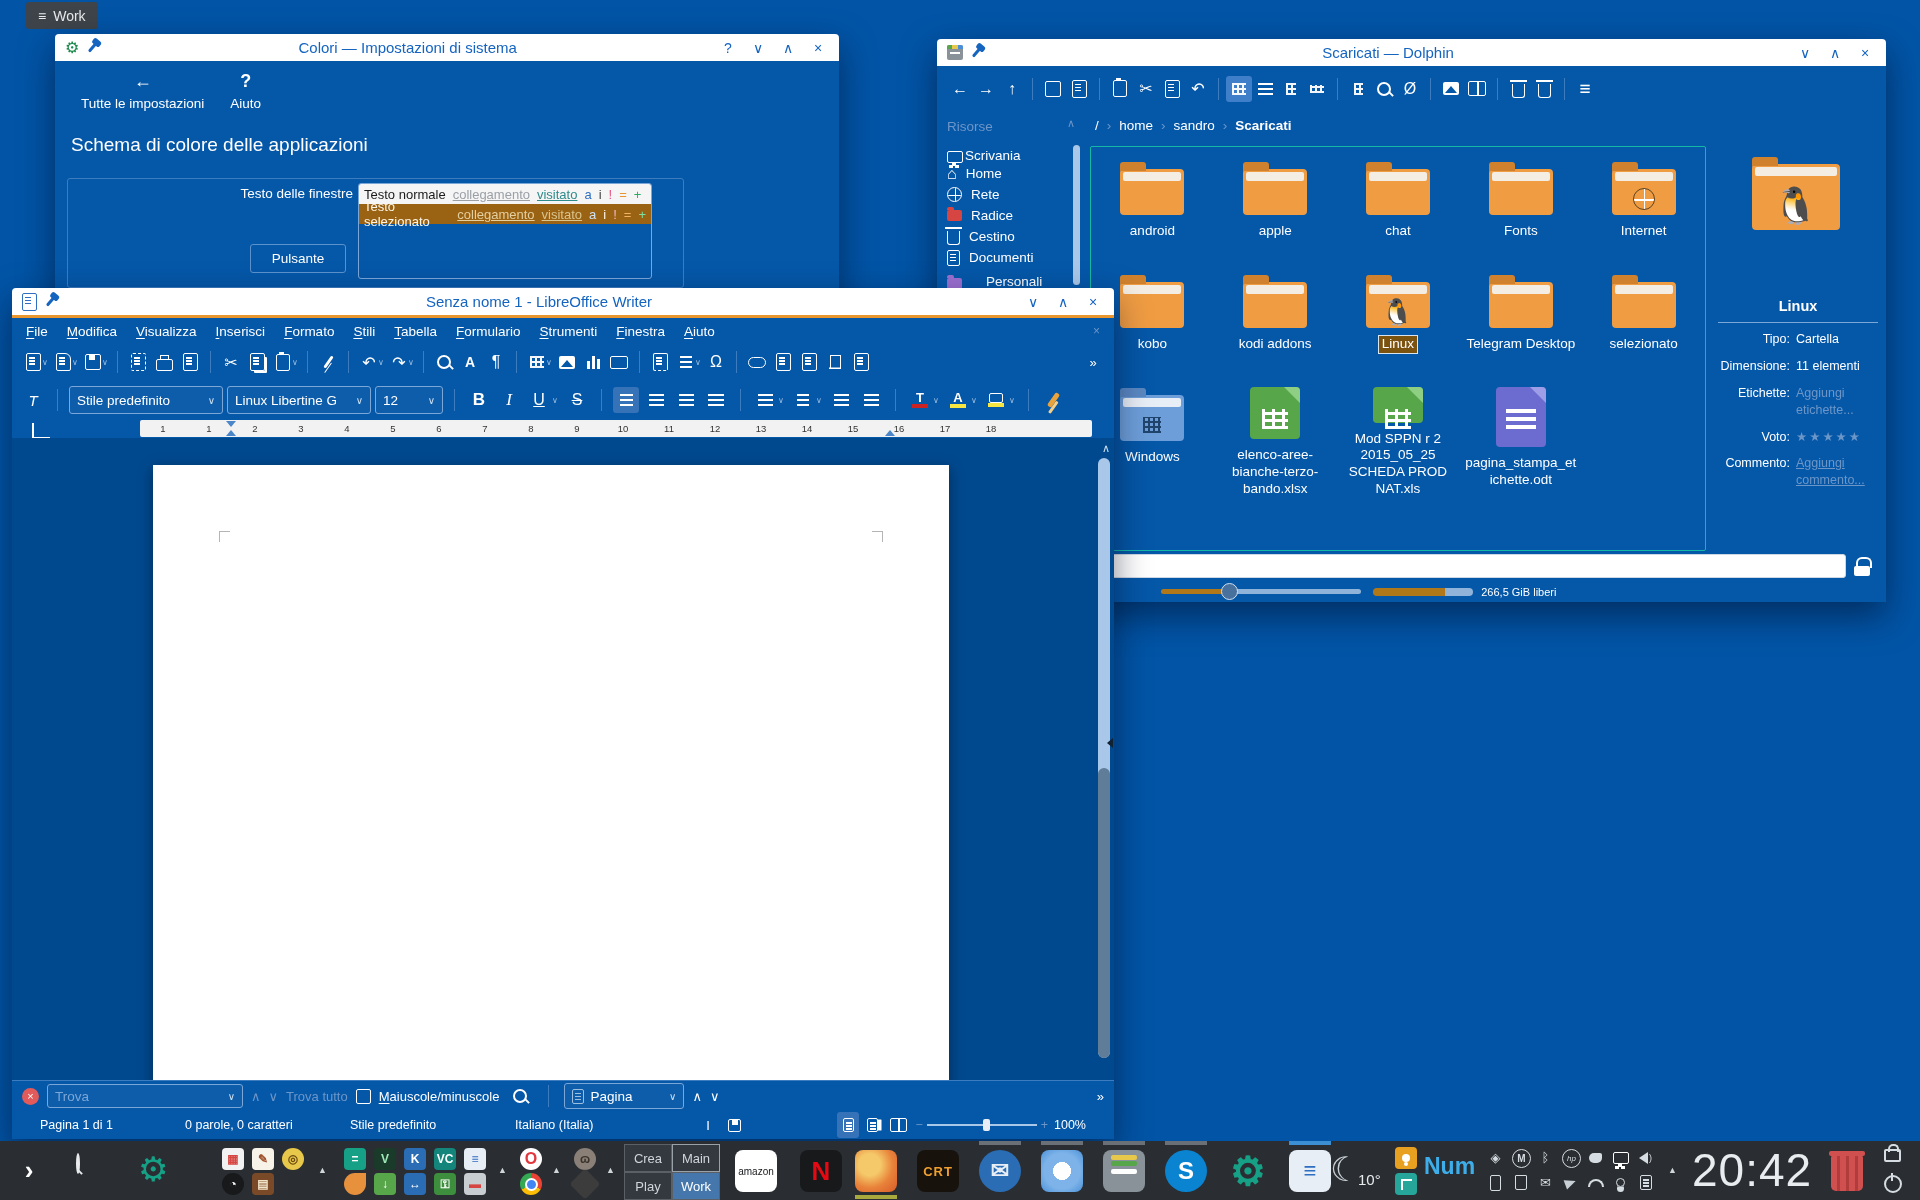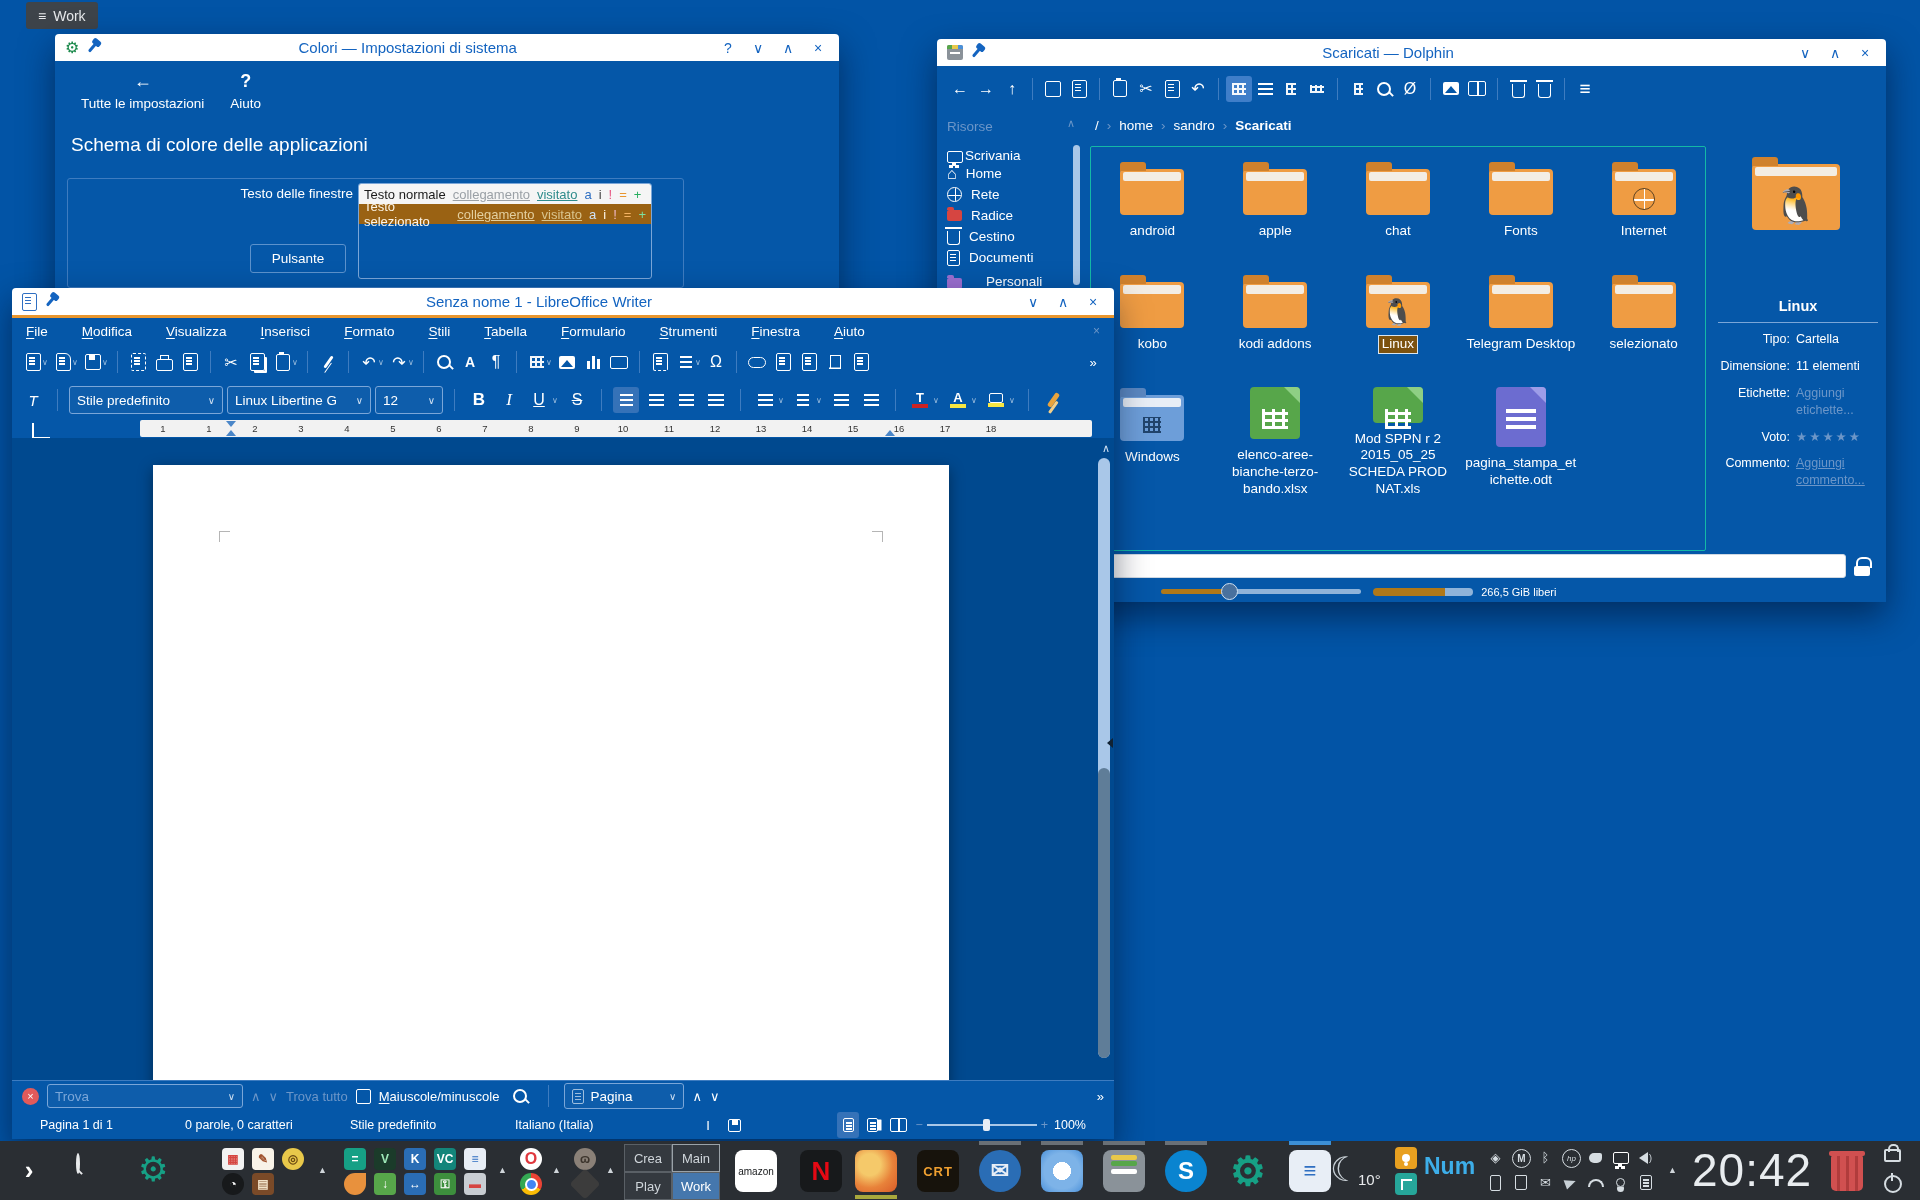--- a/index.html
+++ b/index.html
@@ -369,21 +369,21 @@
     <span style="width:13px;height:16px;background:#fff;border:1.5px solid #2f6fc2;border-radius:2px;position:relative">
         <span style="position:absolute;left:2px;top:3px;width:6px;height:1.5px;background:#2f6fc2;box-shadow:0 3px 0 #2f6fc2,0 6px 0 #2f6fc2"></span>
       </span>
     <span class="pin"></span>
     <span class="title">Senza nome 1 - LibreOffice Writer</span>
     <span class="wctl">∨</span>
     <span class="wctl">∧</span>
     <span class="wctl">×</span>
   </div>
   <div style="height:3px;background:#e9962e"></div>
-  <div style="height:26px;display:flex;align-items:center;gap:34px;padding:0 14px;font-size:13.5px">
+  <div style="height:26px;display:flex;align-items:center;gap:19px;padding:0 14px;font-size:13.5px">
     <span><u>F</u>ile</span>
     <span><u>M</u>odifica</span>
     <span><u>V</u>isualizza</span>
     <span><u>I</u>nserisci</span>
     <span><u>F</u>ormato</span>
     <span><u>S</u>tili</span>
     <span><u>T</u>abella</span>
     <span><u>F</u>ormulario</span>
     <span><u>S</u>trumenti</span>
     <span><u>F</u>inestra</span>

